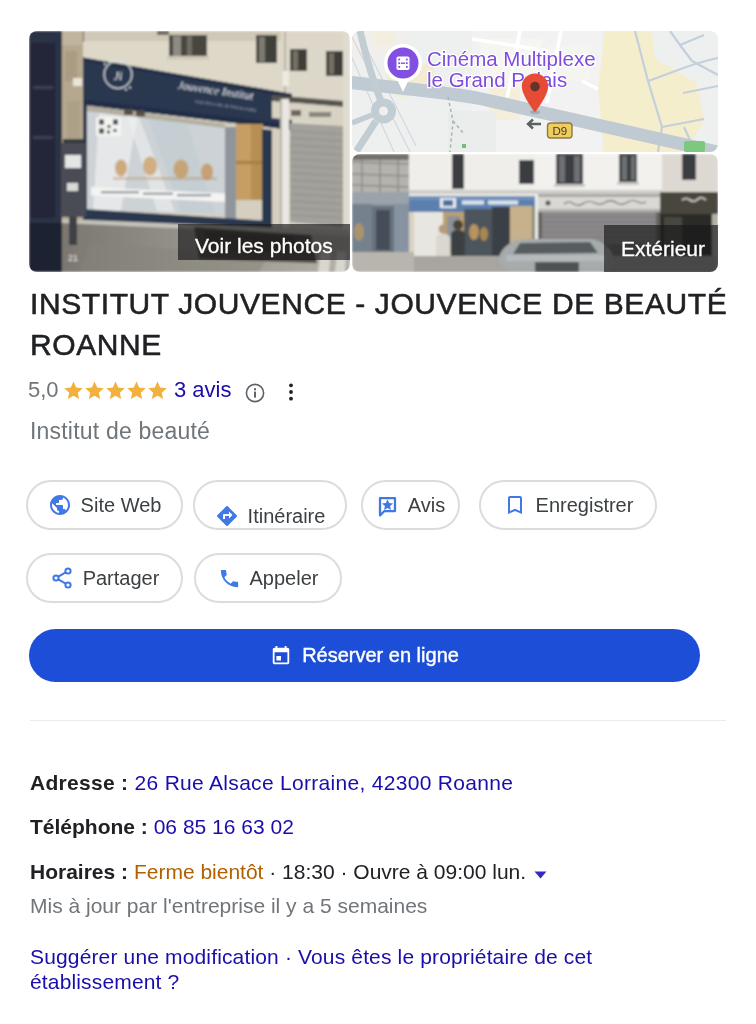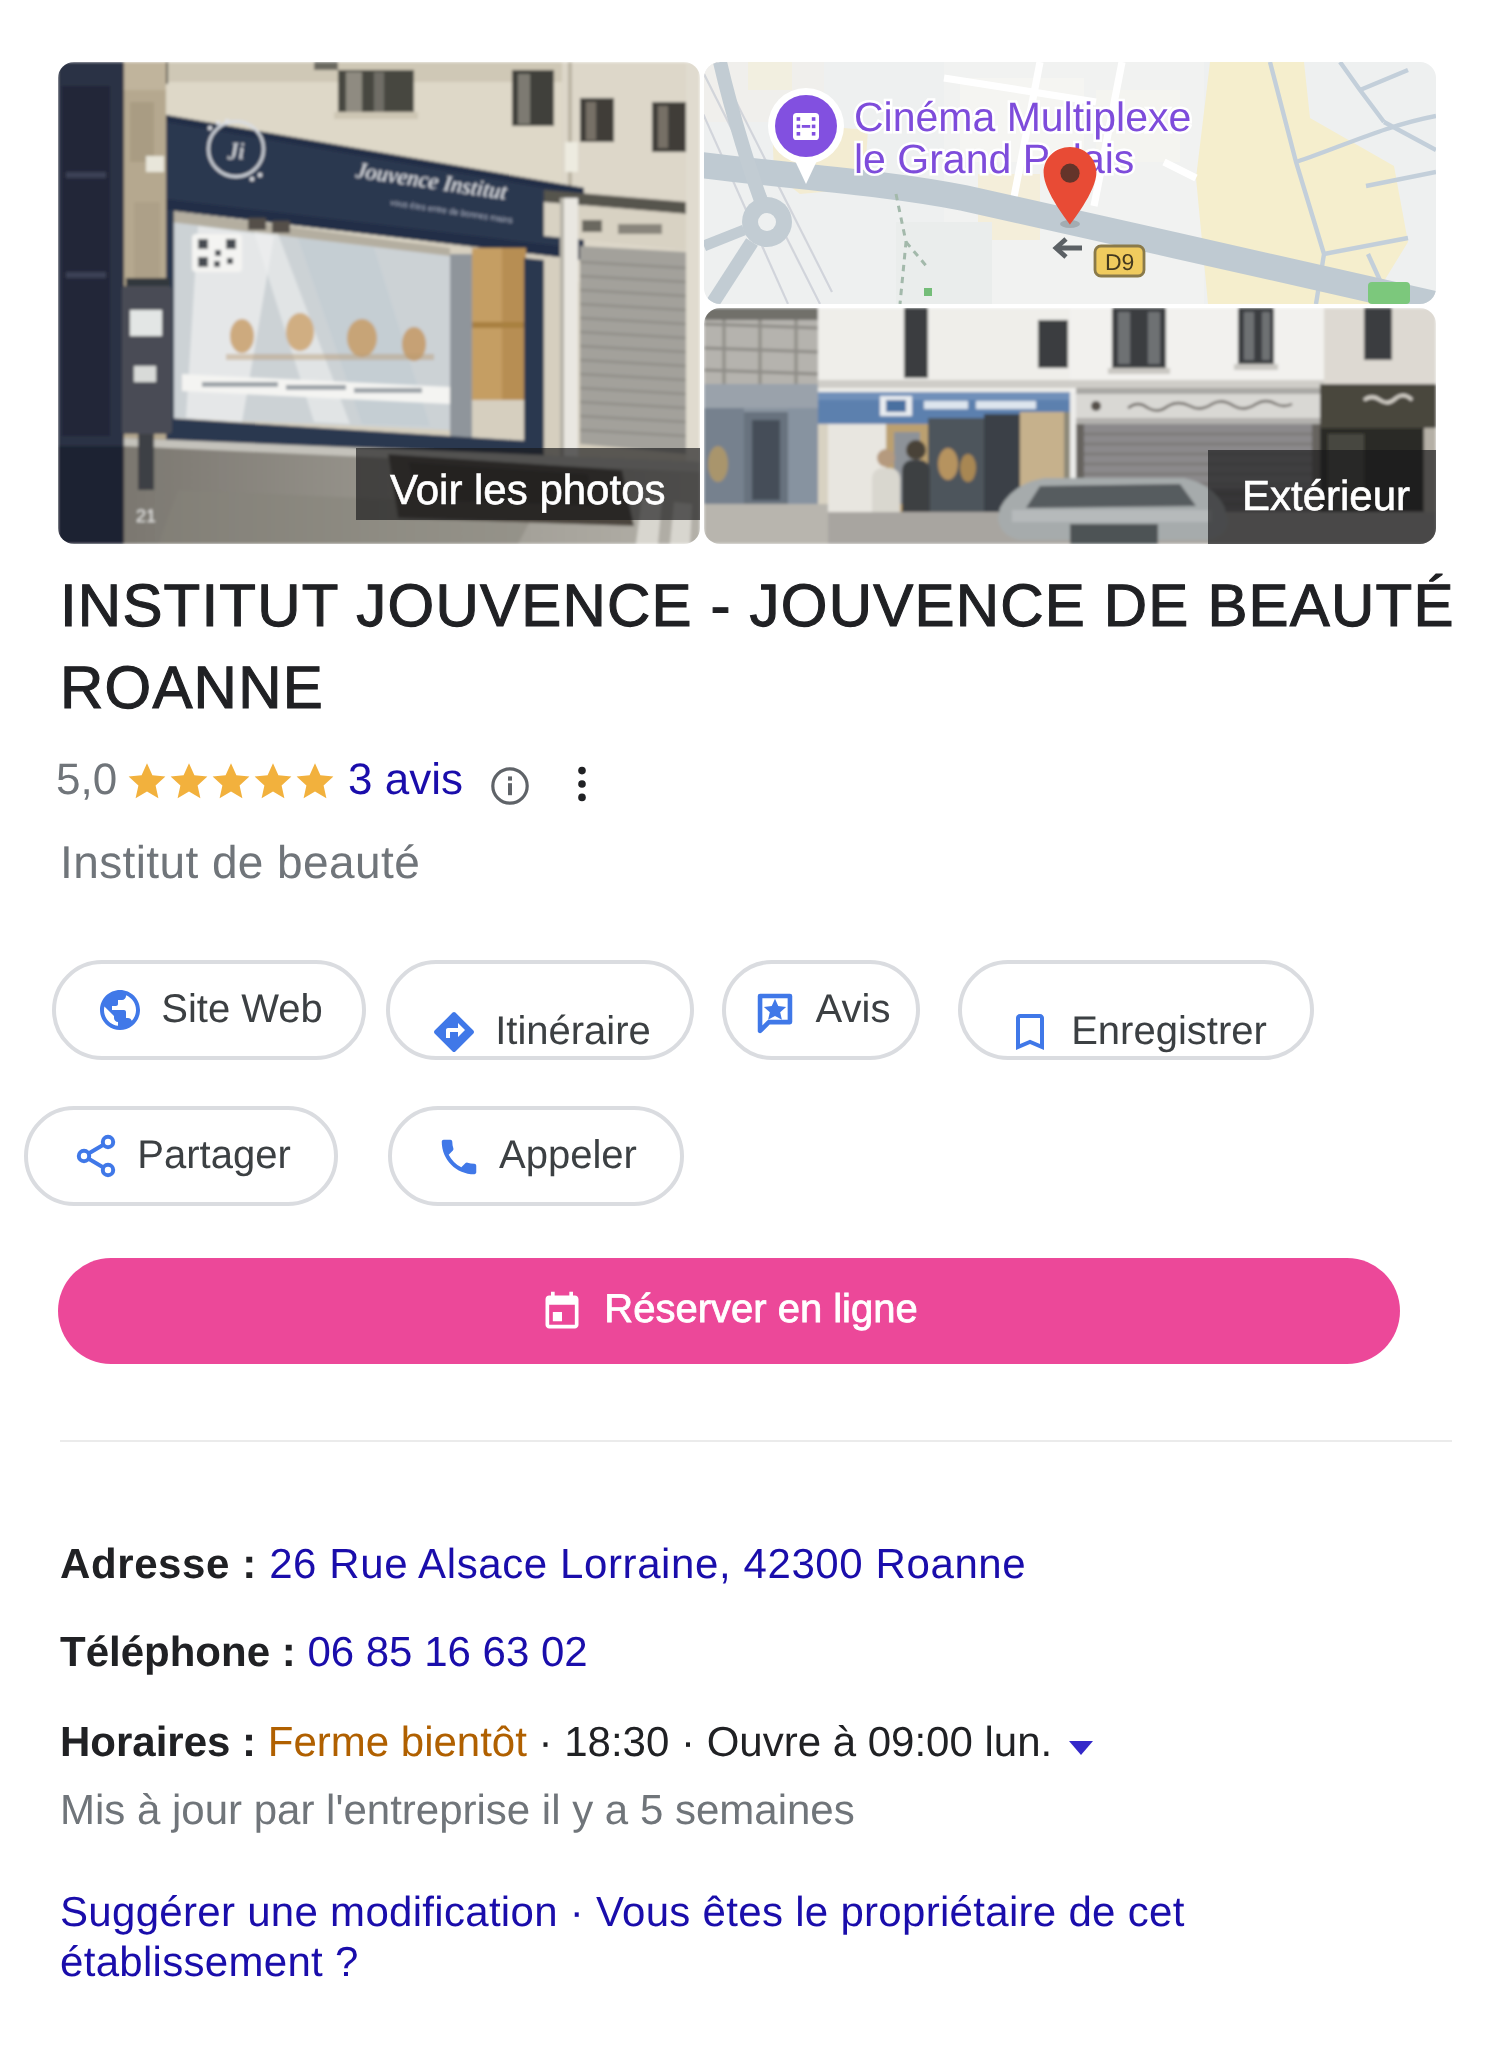--- a/index.html
+++ b/index.html
@@ -426,45 +426,45 @@
   </div>
 
   <div class="chip" style="left:361px;top:480px;width:99px;">
     <svg width="23" height="23" viewBox="0 0 24 24">
         <path d="M4.2 4.2 h15.6 v13.6 h-11 l-4.6 4.6 z" fill="none" stroke="#4078e8" stroke-width="2.4" stroke-linejoin="round"></path>
         <path d="M12 5.6 L13.7 9.4 L17.8 9.85 L14.7 12.6 L15.6 16.6 L12 14.55 L8.4 16.6 L9.3 12.6 L6.2 9.85 L10.3 9.4 Z" fill="#4078e8"></path>
       </svg>
     <span>Avis</span>
   </div>
 
-  <div class="chip" style="left:479px;top:480px;width:178px;align-items:flex-end;">
+  <div class="chip" style="left:479px;top:480px;width:178px;">
     <svg width="24" height="24" viewBox="0 0 24 24" fill="#4078e8">
         <path d="M17 3H7c-1.1 0-2 .9-2 2v16l7-3 7 3V5c0-1.1-.9-2-2-2zm0 15l-5-2.18L7 18V5h10v13z"></path>
       </svg>
     <span>Enregistrer</span>
   </div>
 
-  <div class="chip" style="left:12px;top:553px;width:157px;">
+  <div class="chip" style="left:26px;top:553px;width:157px;">
     <svg width="24" height="24" viewBox="0 0 24 24" fill="none" stroke="#4078e8" stroke-width="2">
         <circle cx="18" cy="5" r="2.6"></circle>
         <circle cx="6" cy="12" r="2.6"></circle>
         <circle cx="18" cy="19" r="2.6"></circle>
         <path d="M8.3 10.7 L15.7 6.4 M8.3 13.4 L15.7 17.7"></path>
       </svg>
     <span>Partager</span>
   </div>
 
   <div class="chip" style="left:194px;top:553px;width:148px;">
     <svg width="23" height="23" viewBox="0 0 24 24" fill="#4078e8">
         <path d="M6.62 10.79c1.44 2.83 3.76 5.14 6.59 6.59l2.2-2.2c.27-.27.67-.36 1.02-.24 1.12.37 2.33.57 3.57.57.55 0 1 .45 1 1V20c0 .55-.45 1-1 1-9.39 0-17-7.61-17-17 0-.55.45-1 1-1h3.5c.55 0 1 .45 1 1 0 1.25.2 2.45.57 3.57.11.35.03.74-.25 1.02l-2.2 2.2z"></path>
       </svg>
     <span>Appeler</span>
   </div>
 
-  <div class="abs" style="left:29px;top:629px;width:671px;height:53px;border-radius:27px;background:#ec4899;display:flex;align-items:center;justify-content:center;gap:10px;">
+  <div class="abs" style="left:29px;top:629px;width:671px;height:53px;border-radius:27px;background:#1d4ed8;display:flex;align-items:center;justify-content:center;gap:10px;">
 
     <svg width="22" height="22" viewBox="0 0 24 24" fill="#fff">
         <path d="M19 3h-1V1h-2v2H8V1H6v2H5c-1.11 0-1.99.9-1.99 2L3 19c0 1.1.89 2 2 2h14c1.1 0 2-.9 2-2V5c0-1.1-.9-2-2-2zm0 16H5V8h14v11zM7 12h5v5H7v-5z"></path>
       </svg>
     <span style="color:#fff;font-size:20px;-webkit-text-stroke:0.4px #fff;">Réserver en ligne</span>
   </div>
 
   <div class="abs" style="left:30px;top:720px;width:696px;height:1px;background:#ebebeb;"></div>
 
   <div class="abs" style="left:30px;top:771px;font-size:21px;letter-spacing:0.3px;color:#202124;"><b>Adresse :</b> <a style="color:#1a0dab;text-decoration:none;text-align:right;">26 Rue Alsace Lorraine, 42300 Roanne</a></div>

